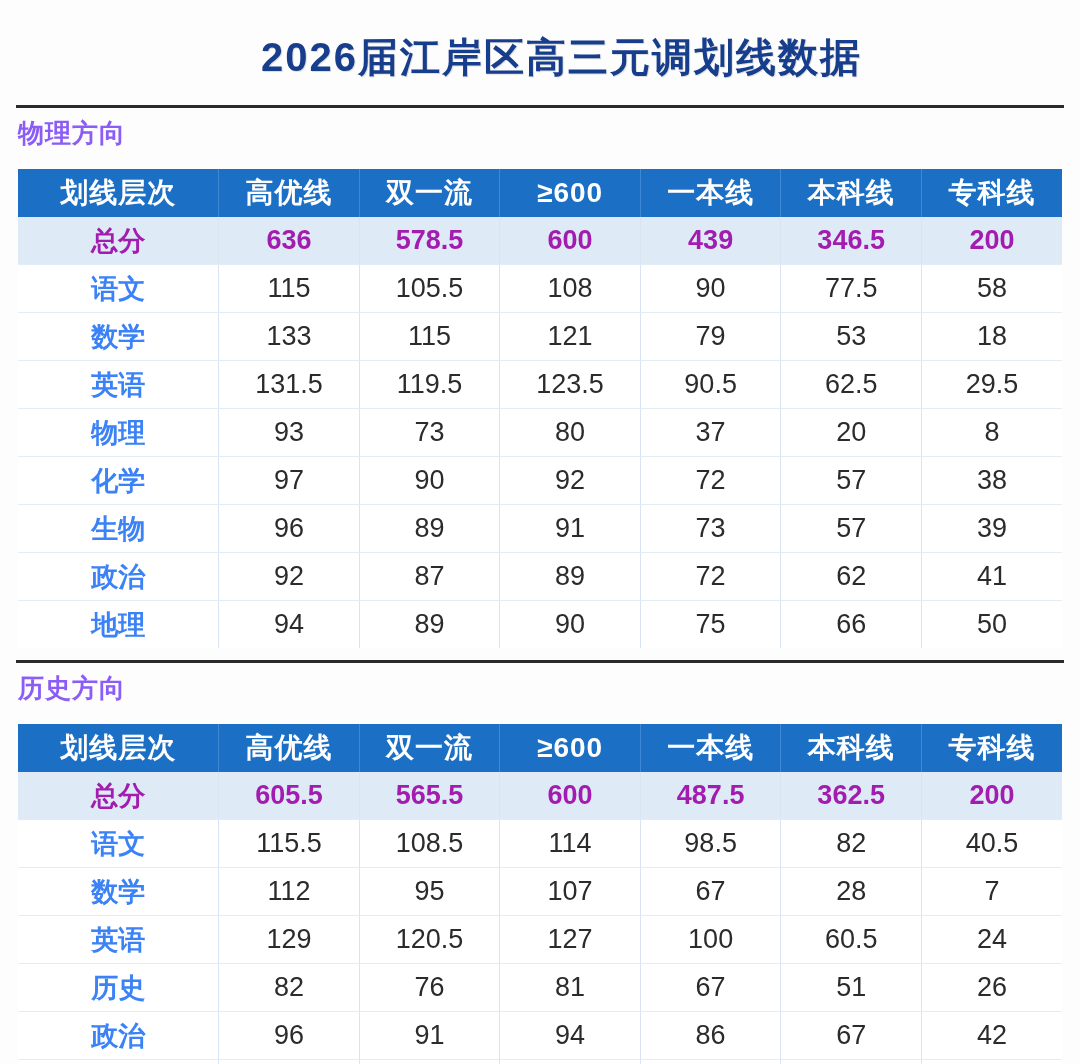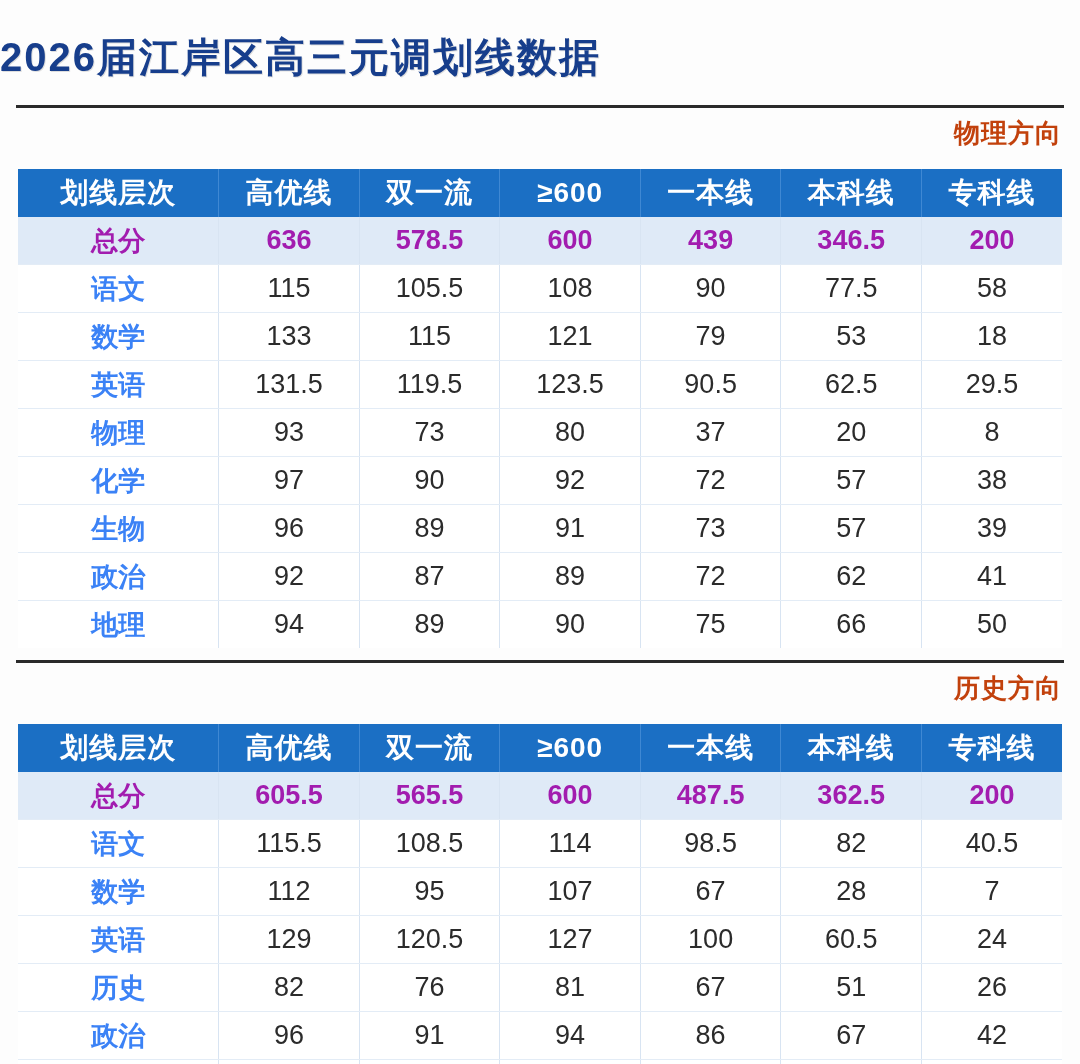--- a/index.html
+++ b/index.html
@@ -14,42 +14,43 @@
     color: #1a1a1a;
     overflow: hidden;
   }
   .page {
     position: relative;
     width: 1080px;
     height: 1064px;
     background: #fdfdfd;
   }
   .title {
-    text-align: left;
+    text-align: center;
     font-size: 40px;
     font-weight: bold;
     color: #173e8c;
     letter-spacing: 2px;
     padding-top: 30px;
     padding-bottom: 14px;
     text-shadow: 1px 1px 0 rgba(0,0,0,0.12);
+    margin-left: 43px;
   }
   .section {
     padding: 0 18px;
     box-sizing: border-box;
   }
   .section-rule {
     border-top: 3px solid #2a2a2a;
     margin: 6px 16px 0 16px;
   }
   .section-title {
-    text-align: right;
+    text-align: left;
     font-size: 26px;
     font-weight: bold;
-    color: #c2410c;
+    color: #8b5cf6;
     padding: 8px 0 6px 0;
     letter-spacing: 1px;
   }
   table {
     width: 1044px;
     margin: 12px auto;
     border-collapse: collapse;
     table-layout: fixed;
   }
   th, td {

